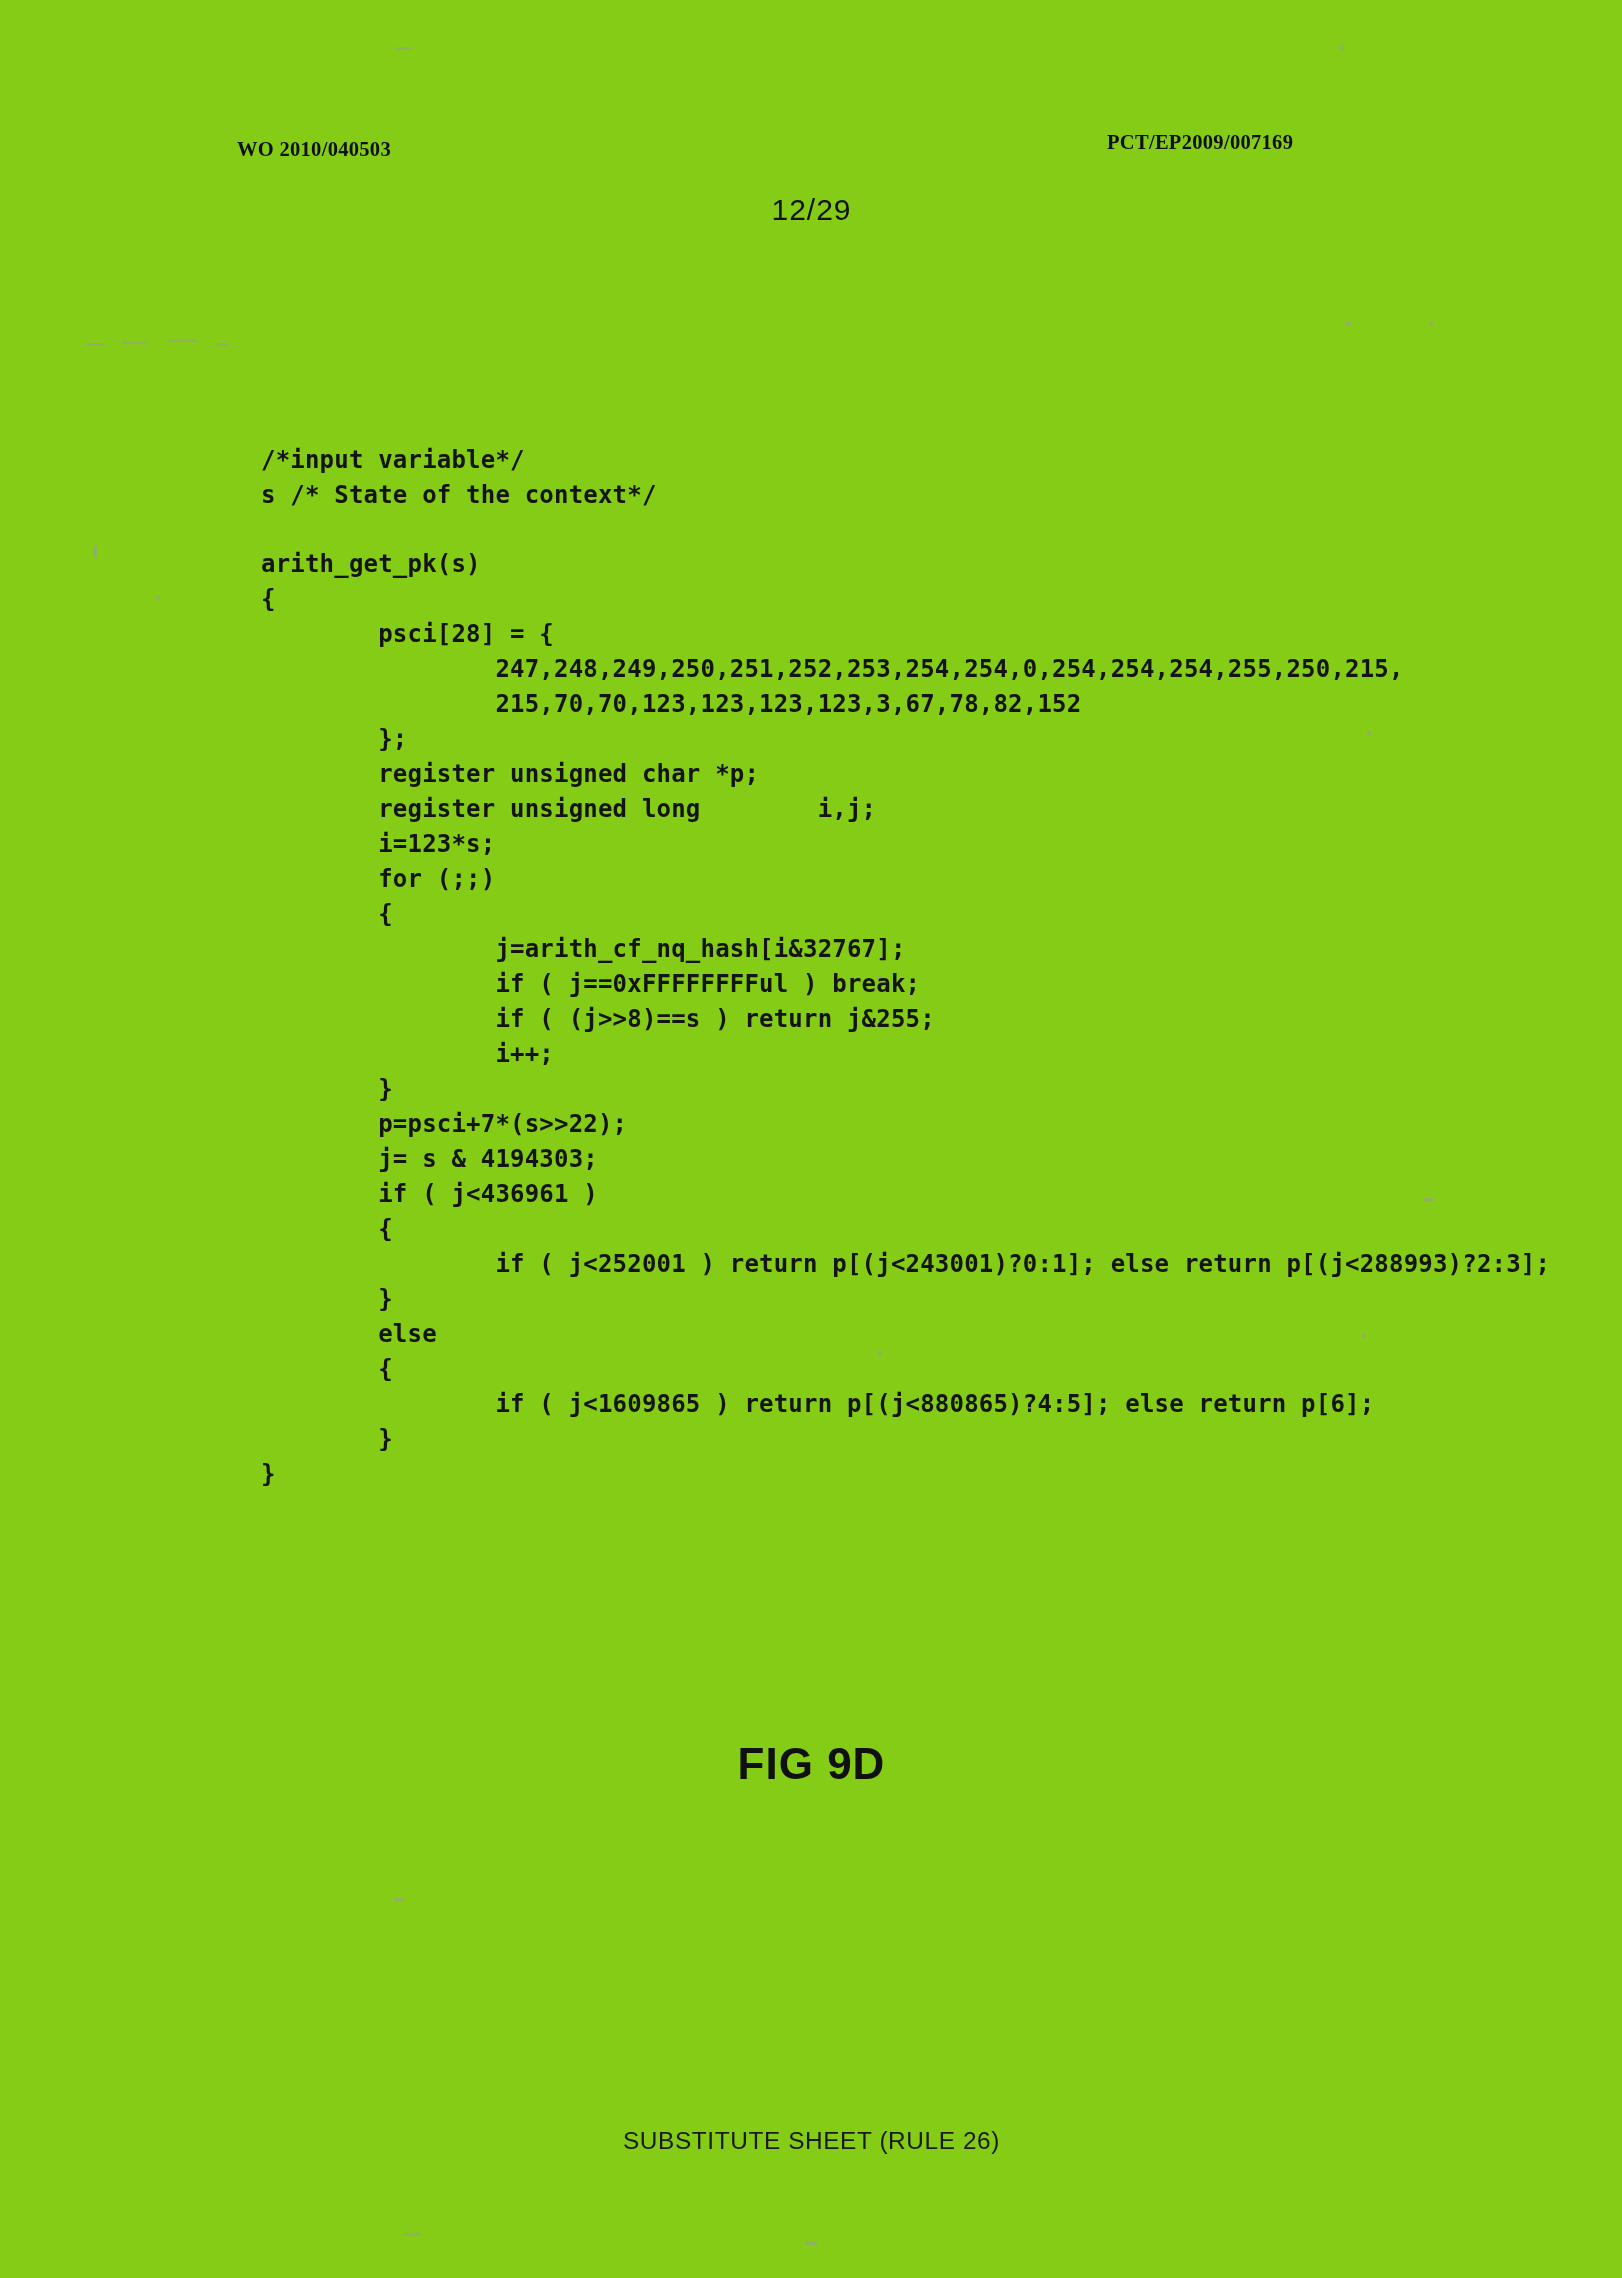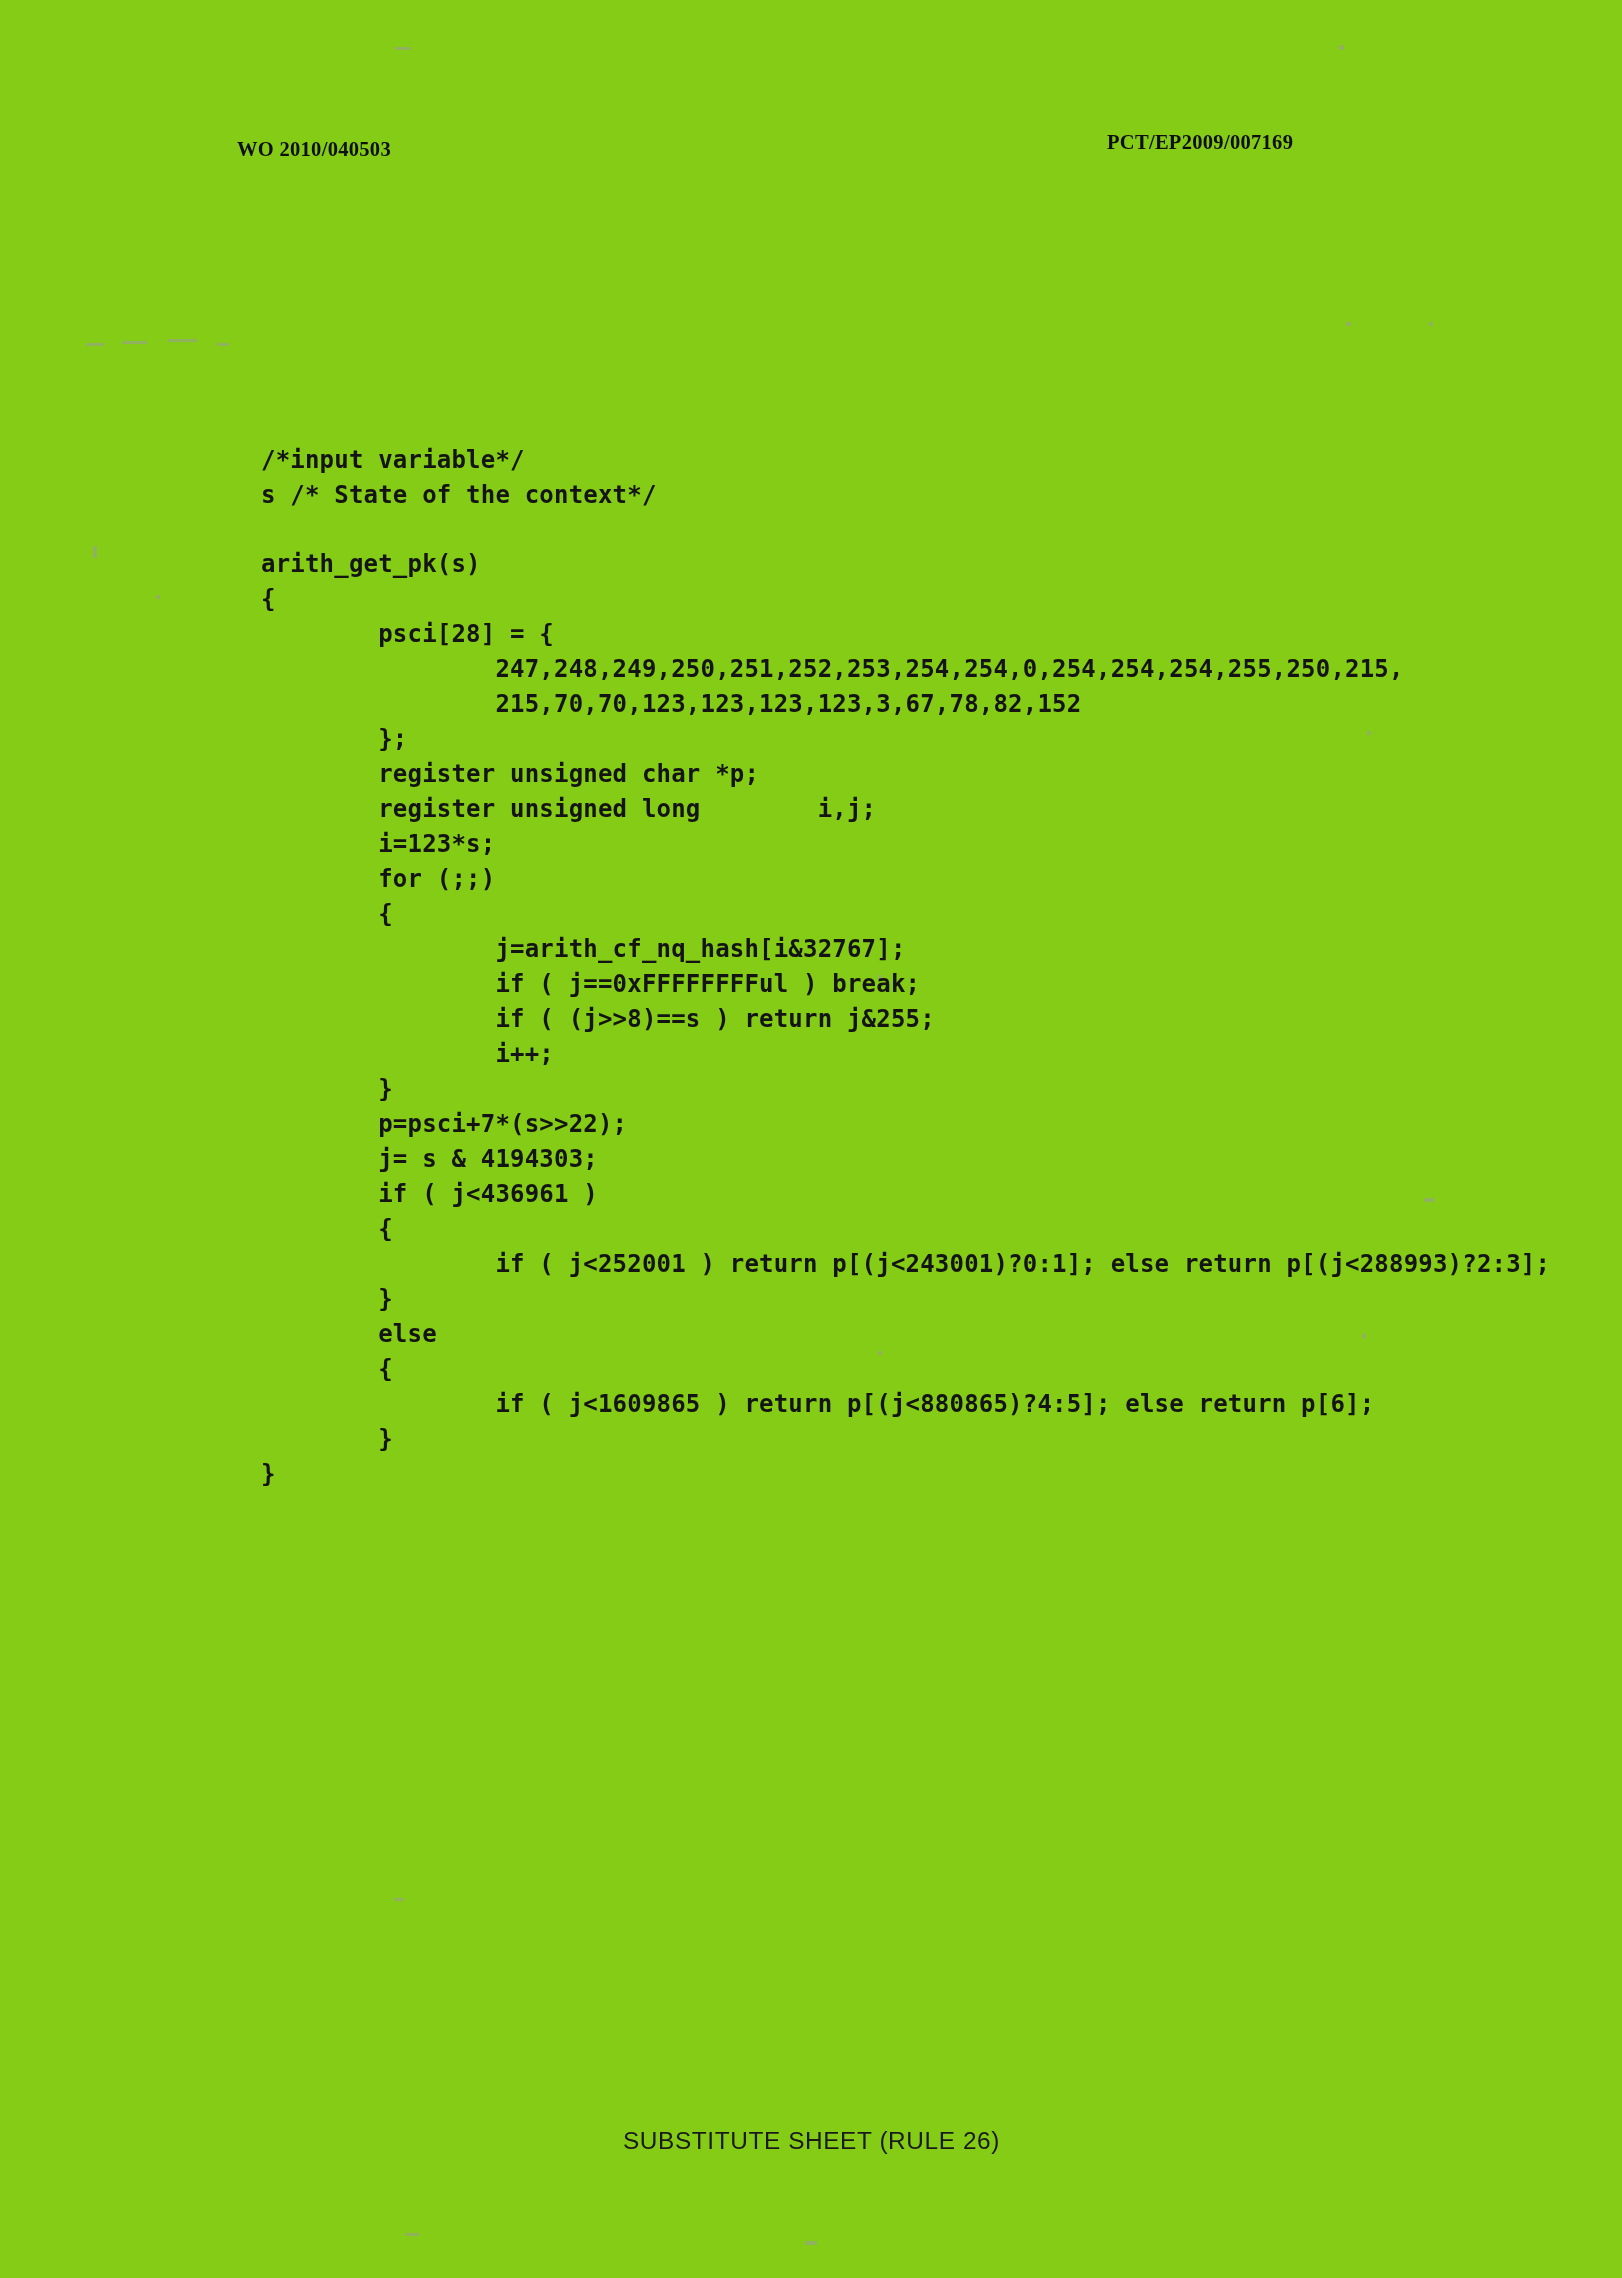--- a/index.html
+++ b/index.html
@@ -103,20 +103,21 @@
     margin-top: 48px;
   }
 </style>
 </head>
 <body>
 
 <div class="page">
 
   <div class="hdr-left">WO 2010/040503</div>
   <div class="hdr-right">PCT/EP2009/007169</div>
+  <div class="sheet-no">12/29</div>
 
   <div class="speck" style="left:395px;  top:47px;  width:15.6px; height:2.9px;"></div>
   <div class="speck" style="left:1339px; top:45px;  width:4.9px;  height:4.9px;"></div>
   <div class="speck" style="left:86px;   top:343px; width:17.6px; height:2.9px;"></div>
   <div class="speck" style="left:122px;  top:341px; width:25px; height:2.9px;"></div>
   <div class="speck" style="left:168px;  top:339px; width:29px; height:2.9px;"></div>
   <div class="speck" style="left:217px;  top:343px; width:11.7px; height:2.9px;"></div>
   <div class="speck" style="left:1346px; top:322px; width:4.9px;  height:3.9px;"></div>
   <div class="speck" style="left:1429px; top:322px; width:3.9px;  height:3.9px;"></div>
   <div class="speck" style="left:93px;   top:546px; width:3.9px;  height:11.7px;"></div>
@@ -125,17 +126,18 @@
   <div class="speck" style="left:1424px; top:1198px;width:9.8px; height:3.9px;"></div>
   <div class="speck" style="left:878px;  top:975px;width:3.9px;  height:3.9px;"></div>
   <div class="speck" style="left:1362px; top:1334px;width:3.9px;  height:3.9px;"></div>
   <div class="speck" style="left:878px;  top:1351px;width:3.9px;  height:3.9px;"></div>
   <div class="speck" style="left:394px;  top:1898px;width:9.8px; height:2.9px;"></div>
   <div class="speck" style="left:405px;  top:2233px;width:13.7px; height:2.9px;"></div>
   <div class="speck" style="left:805px;  top:2241px;width:11.7px; height:3.9px;"></div>
 
   <pre class="code"><span class="ln">/*input variable*/</span><span class="ln">s /* State of the context*/</span><span class="gap"></span><span class="ln">arith_get_pk(s)</span><span class="ln">{</span><span class="ln">        psci[28] = {</span><span class="ln">                247,248,249,250,251,252,253,254,254,0,254,254,254,255,250,215,</span><span class="ln">                215,70,70,123,123,123,123,3,67,78,82,152</span><span class="ln">        };</span><span class="ln">        register unsigned char *p;</span><span class="ln">        register unsigned long        i,j;</span><span class="ln">        i=123*s;</span><span class="ln">        for (;;)</span><span class="ln">        {</span><span class="ln">                j=arith_cf_nq_hash[i&amp;32767];</span><span class="ln">                if ( j==0xFFFFFFFFul ) break;</span><span class="ln">                if ( (j&gt;&gt;8)==s ) return j&amp;255;</span><span class="ln">                i++;</span><span class="ln">        }</span><span class="ln">        p=psci+7*(s&gt;&gt;22);</span><span class="ln">        j= s &amp; 4194303;</span><span class="ln">        if ( j&lt;436961 )</span><span class="ln">        {</span><span class="ln">                if ( j&lt;252001 ) return p[(j&lt;243001)?0:1]; else return p[(j&lt;288993)?2:3];</span><span class="ln">        }</span><span class="ln">        else</span><span class="ln">        {</span><span class="ln">                if ( j&lt;1609865 ) return p[(j&lt;880865)?4:5]; else return p[6];</span><span class="ln">        }</span><span class="ln">}</span></pre>
 
+  <div class="fig">FIG 9D</div>
 
   <div class="footer">SUBSTITUTE SHEET (RULE 26)</div>
 
 </div>
 
 
 </body></html>

